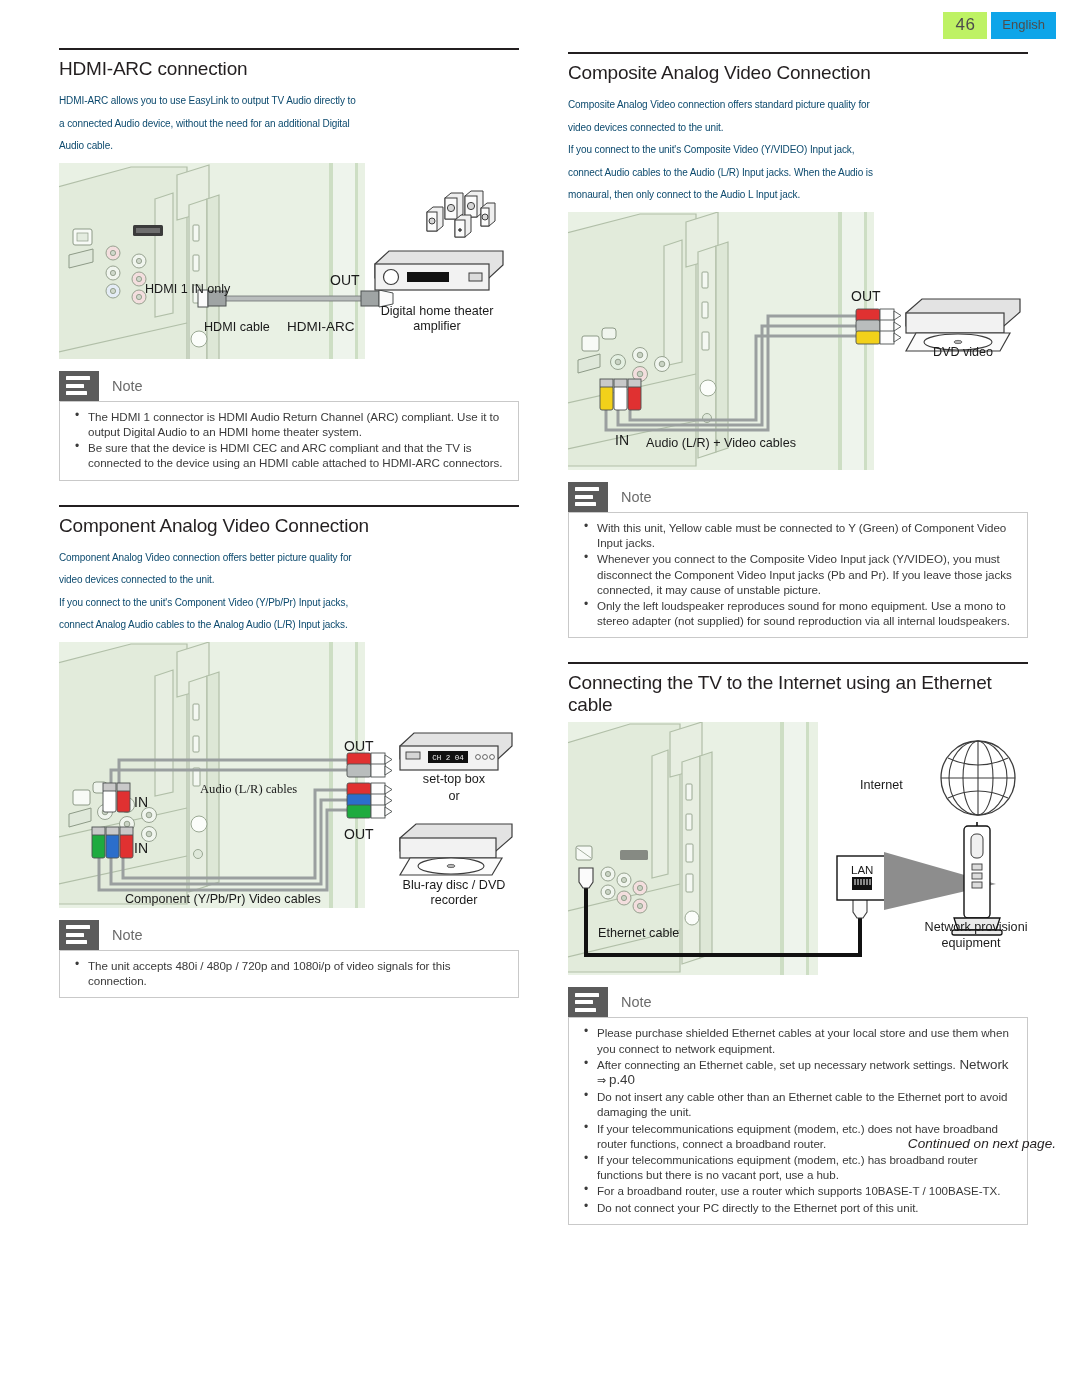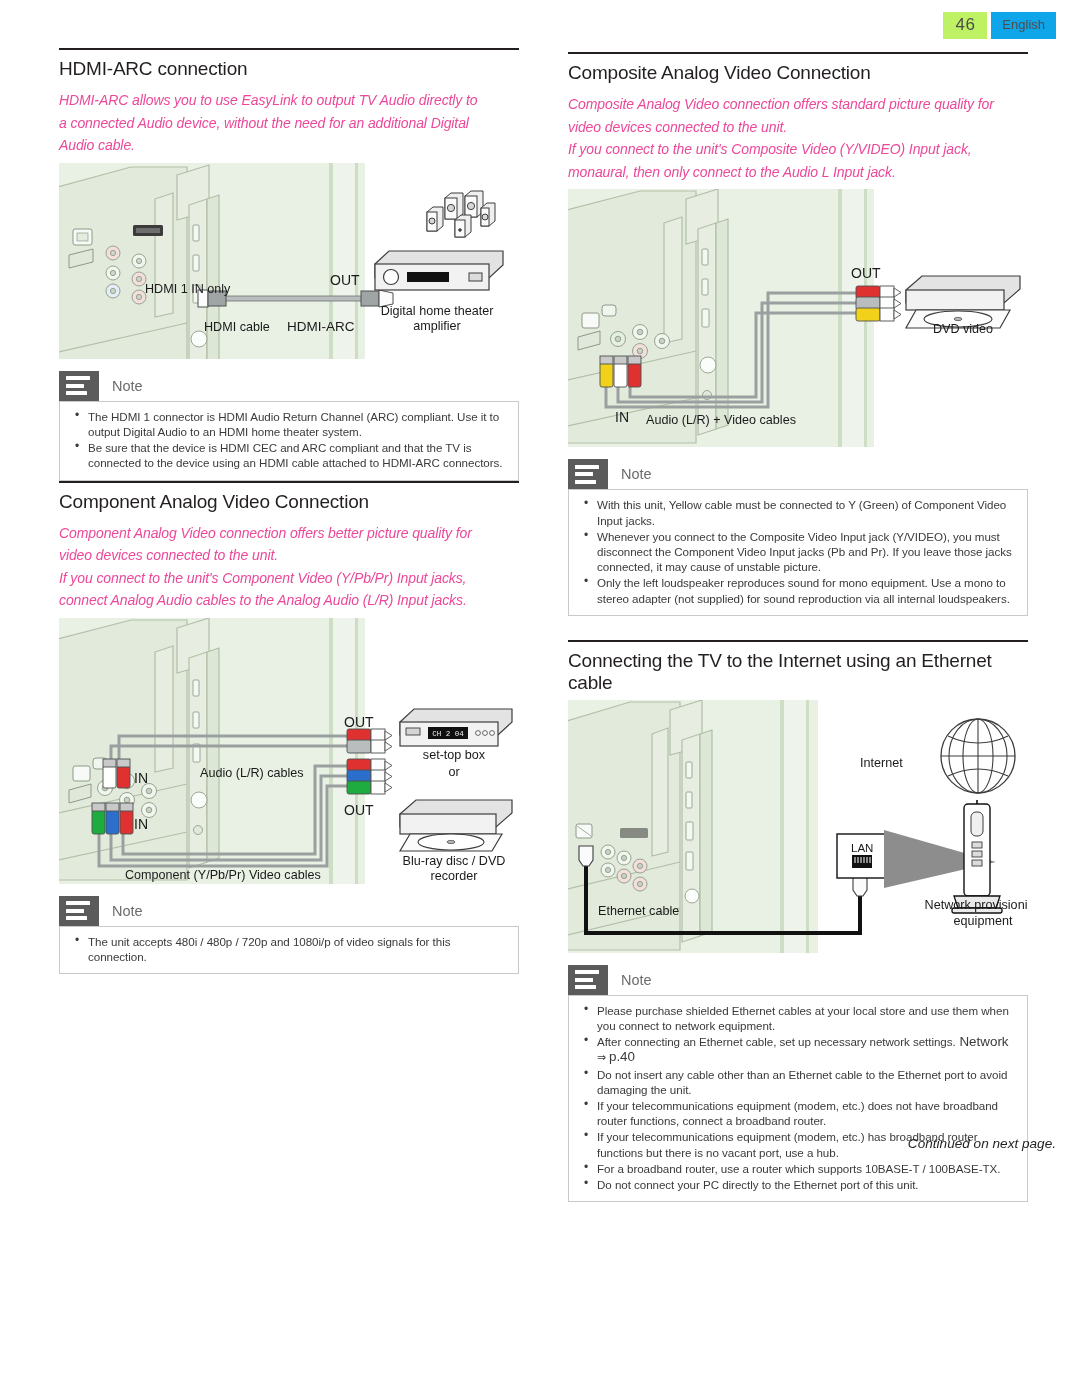--- a/index.html
+++ b/index.html
@@ -31,22 +31,22 @@
   .col-left  { left:59px; }
   .col-right { left:568px; }
 
   
   .rule { border-top:2.2px solid #231f20; margin-bottom:8px; }
   h2.sec {
     font-size:19px; font-weight:400; margin:0 0 11px 0;
     letter-spacing:-0.2px; color:#231f20;
   }
   p.body {
-    font-size:14px; line-height:19.6px; margin:0 0 3px 0;
-    color:#ec4899; letter-spacing:-0.1px;font-style:italic;
+    font-size:10px; line-height:19.6px; margin:0 0 3px 0;
+    color:#0c4a6e; letter-spacing:-0.1px;
   }
 
   
   .note { margin-top:12px; }
   .note-hd { display:flex; align-items:center; }
   .note-ico {
     width:40px; height:30px; background:#5b5b5b;
     display:flex; flex-direction:column; justify-content:center;
     align-items:flex-start; padding-left:7px; gap:3.5px;
     flex:none;
@@ -216,21 +216,21 @@
         </div>
         <div class="note-body">
           <ul>
             <li>The HDMI 1 connector is HDMI Audio Return Channel (ARC) compliant. Use it to output Digital Audio to an HDMI home theater system.</li>
             <li>Be sure that the device is HDMI CEC and ARC compliant and that the TV is connected to the device using an HDMI cable attached to HDMI-ARC connectors.</li>
           </ul>
         </div>
       </div>
     </div>
 
-    <div style="">
+    <div style="margin-top:24px;">
       <div class="rule"></div>
       <h2 class="sec">Component Analog Video Connection</h2>
       <p class="body">Component Analog Video connection offers better picture quality for</p>
       <p class="body">video devices connected to the unit.</p>
       <p class="body">If you connect to the unit's Component Video (Y/Pb/Pr) Input jacks,</p>
       <p class="body">connect Analog Audio cables to the Analog Audio (L/R) Input jacks.</p>
 
       <div class="dia" style="height:266px;margin-top:7px;">
         <div class="wall" style="left:270px;width:4px;"></div>
         <div class="wall2" style="left:274px;width:22px;"></div>
@@ -341,21 +341,21 @@
           <rect x="4" y="18" width="96" height="20" fill="#f2f2f2" stroke="#3d3d3d" stroke-width="1.2"></rect>
           <path d="M14 38 L106 38 L96 55 L4 55 Z" fill="#fbfbfb" stroke="#3d3d3d" stroke-width="1.2"></path>
           <ellipse cx="55" cy="46" rx="33" ry="8" fill="#fff" stroke="#3d3d3d" stroke-width="1.1"></ellipse>
           <ellipse cx="55" cy="46" rx="4" ry="1.6" fill="#b9b9b9" stroke="#3d3d3d" stroke-width=".7"></ellipse>
         </svg>
 
         <div class="lbl" style="left:285px;top:96px;font-size:14px;">OUT</div>
         <div class="lbl" style="left:285px;top:184px;font-size:14px;">OUT</div>
         <div class="lbl" style="left:75px;top:152px;font-size:14px;">IN</div>
         <div class="lbl" style="left:75px;top:198px;font-size:14px;">IN</div>
-        <div class="lbl" style="left:141px;top:148px;">Audio (L/R) cables</div>
+        <div class="lbl" style="left:141px;top:140px;font-family:Liberation Serif, serif;">Audio (L/R) cables</div>
         <div class="lbl" style="left:66px;top:250px;">Component (Y/Pb/Pr) Video cables</div>
         <div class="lbl c" style="left:330px;top:130px;width:130px;">set-top box</div>
         <div class="lbl c" style="left:330px;top:147px;width:130px;">or</div>
         <div class="lbl c" style="left:330px;top:236px;width:130px;">Blu-ray disc / DVD</div>
         <div class="lbl c" style="left:330px;top:251px;width:130px;">recorder</div>
       </div>
 
       <div class="note">
         <div class="note-hd">
           <div class="note-ico">
@@ -375,20 +375,21 @@
   </div>
 
   <div class="col col-right" style="top:52px;">
 
     <div>
       <div class="rule"></div>
       <h2 class="sec">Composite Analog Video Connection</h2>
       <p class="body">Composite Analog Video connection offers standard picture quality for</p>
       <p class="body">video devices connected to the unit.</p>
       <p class="body">If you connect to the unit's Composite Video (Y/VIDEO) Input jack,</p>
+      <p class="body">connect Audio cables to the Audio (L/R) Input jacks. When the Audio is</p>
       <p class="body">monaural, then only connect to the Audio L Input jack.</p>
 
       <div class="dia" style="height:258px;margin-top:7px;">
         <div class="wall" style="left:270px;width:4px;"></div>
         <div class="wall2" style="left:274px;width:22px;"></div>
         <div class="wall" style="left:296px;width:3px;"></div>
         <div class="white-pad" style="left:306px;top:0;right:0;bottom:0;"></div>
 
         <svg width="306" height="258" viewBox="0 0 306 258" style="position:absolute;left:0;top:0;">
           <g fill="none" stroke="#b1bfa8" stroke-width="1.2">
@@ -574,21 +575,21 @@
           <line x1="42" y1="5" x2="42" y2="79" stroke="#3d3d3d" stroke-width="1.1"></line>
           <line x1="5" y1="42" x2="79" y2="42" stroke="#3d3d3d" stroke-width="1.1"></line>
           <path d="M12 22 Q42 36 72 22" fill="none" stroke="#3d3d3d" stroke-width="1.1"></path>
           <path d="M12 62 Q42 48 72 62" fill="none" stroke="#3d3d3d" stroke-width="1.1"></path>
         </svg>
 
         <div class="lbl" style="left:292px;top:56px;">Internet</div>
         <div class="lbl" style="left:283px;top:142px;font-size:11.5px;">LAN</div>
         <div class="lbl" style="left:30px;top:204px;">Ethernet cable</div>
         <div class="lbl c" style="left:330px;top:198px;width:170px;">Network provisioning</div>
-        <div class="lbl c" style="left:330px;top:214px;width:170px;">equipment</div>
+        <div class="lbl c" style="left:318px;top:214px;width:170px;">equipment</div>
       </div>
 
       <div class="note">
         <div class="note-hd">
           <div class="note-ico">
               <i></i>
               <i></i>
               <i></i>
             </div>
           <div class="note-title">Note</div>

